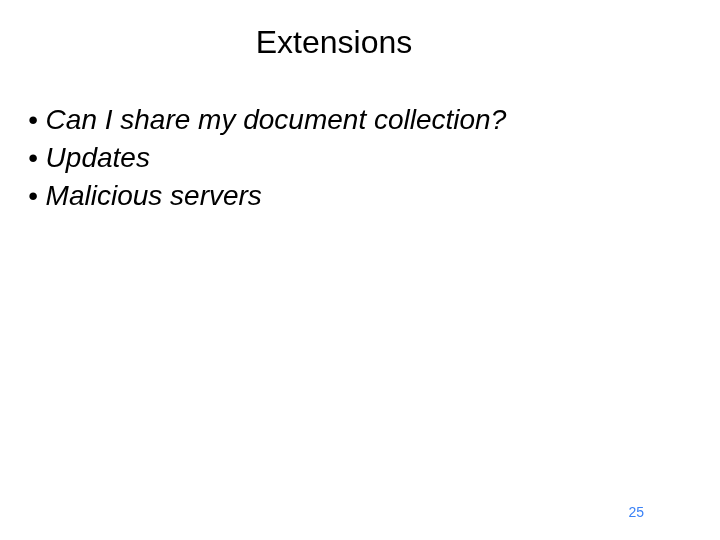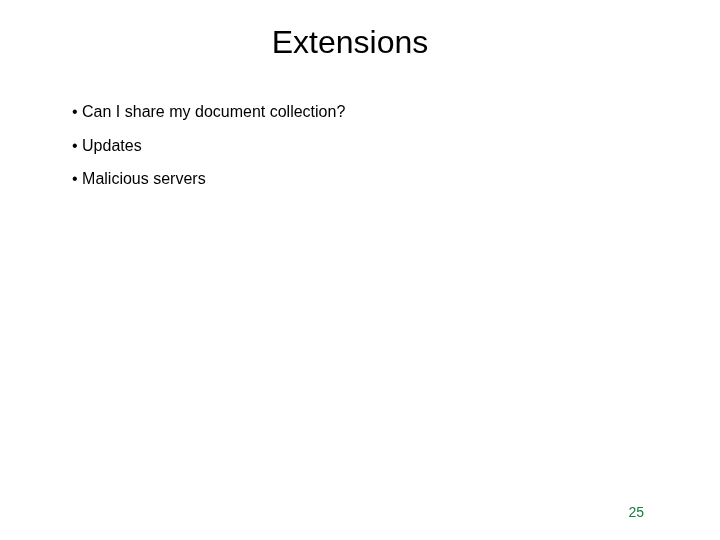--- a/index.html
+++ b/index.html
@@ -7,48 +7,49 @@
     body {
       font-family: Arial, Helvetica, sans-serif;
       background: #fff;
       color: #000;
       position: relative;
     }
     .slide {
       width: 680px;
       height: 540px;
       position: relative;
-      padding: 20px 40px 30px 60px;
+      padding: 20px 40px 30px 28px;
     }
     .title {
       text-align: center;
       font-size: 32px;
       font-weight: 400;
       margin-top: 4px;
       margin-bottom: 40px;
     }
     .bullets {
       list-style: none;
       padding-left: 0;
     }
     .bullets li {
-      font-size: 16px;
+      font-size: 28px;
       line-height: 1.35;
-      margin: 12px;
+      margin: 0;
       padding-left: 0;
+      font-style: italic;
     }
     .bullets li::before {
       content: "• ";
     }
     .pagenum {
       position: absolute;
       right: 36px;
       bottom: 20px;
       font-size: 14px;
-      color: #15803d;
+      color: #3b82f6;
     }
   </style>
 </head>
 <body>
 
 <div class="slide">
   <h1 class="title">Extensions</h1>
   <ul class="bullets">
     <li>Can I share my document collection?</li>
     <li>Updates</li>

